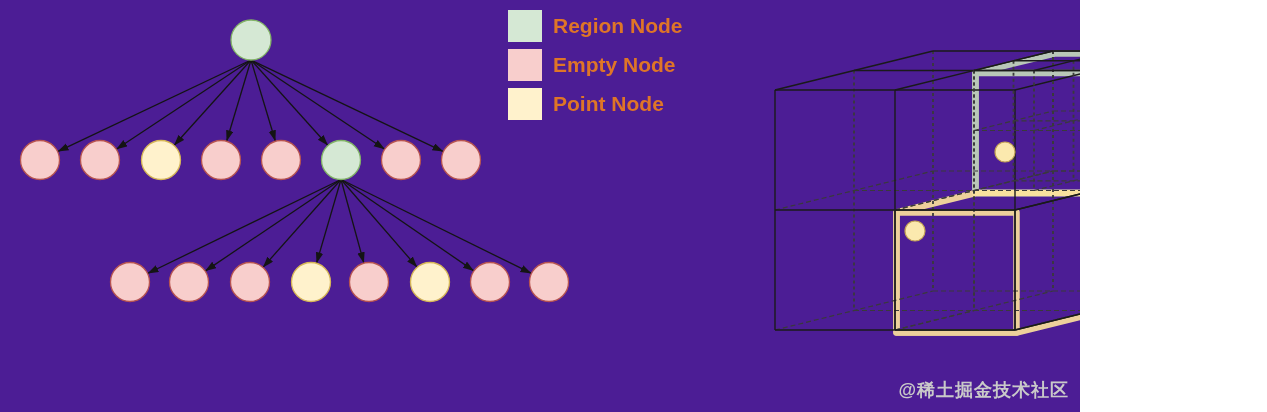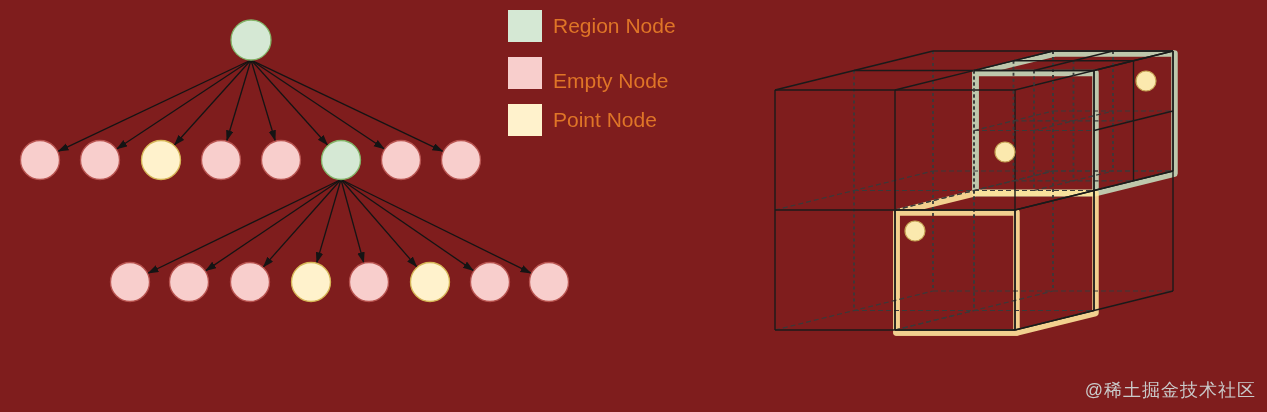--- a/index.html
+++ b/index.html
@@ -1,21 +1,22 @@
 <!DOCTYPE html>
 <html><head>
 <meta charset="utf-8">
 <style>
   html,body{margin:0;padding:0;background:#ffffff;}
   .stage{
     position:relative;
-    width:1267px;height:412px;
-    background:#7f1d1d;
+    width:1080px;height:412px;
+    background:#4c1d95;
     overflow:hidden;
     font-family:"Liberation Sans", sans-serif;
+    font-weight:bold;
   }
   .stage svg{position:absolute;left:0;top:0;}
   .legend{
     position:absolute;left:508px;top:10px;
   }
   .legend-row{
     display:flex;align-items:center;
     margin-bottom:7px;
   }
   .legend-swatch{
@@ -168,21 +169,21 @@
       </g>
   </svg>
 
   <div class="legend">
     <div class="legend-row">
       <span class="legend-swatch" style="background: rgb(213, 232, 212);"></span>
       <span class="legend-label" style="color: rgb(223, 117, 39);">Region Node</span>
     </div>
     <div class="legend-row">
       <span class="legend-swatch" style="background: rgb(248, 206, 204);"></span>
-      <span class="legend-label" style="color: rgb(223, 117, 39); margin-top: 16px;">Empty Node</span>
+      <span class="legend-label" style="color: rgb(223, 117, 39);">Empty Node</span>
     </div>
     <div class="legend-row">
       <span class="legend-swatch" style="background: rgb(255, 242, 204);"></span>
       <span class="legend-label" style="color: rgb(223, 117, 39); text-align: center;">Point Node</span>
     </div>
   </div>
 
   <div class="watermark" style="color: rgb(201, 201, 201); text-align: center;">@稀土掘金技术社区</div>
 </div>
 

